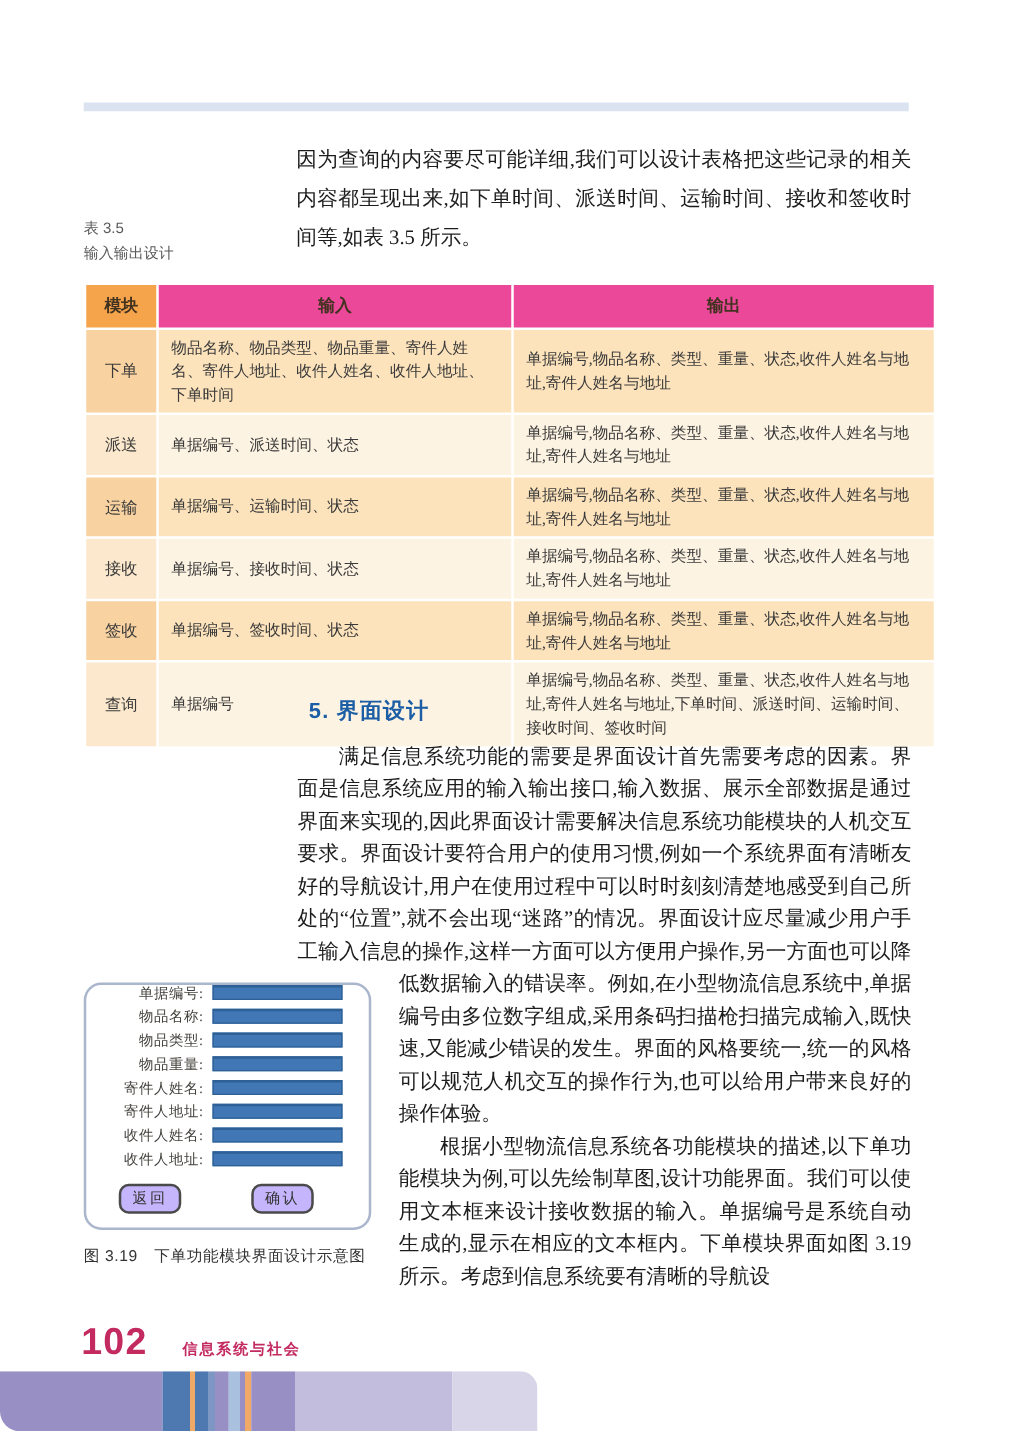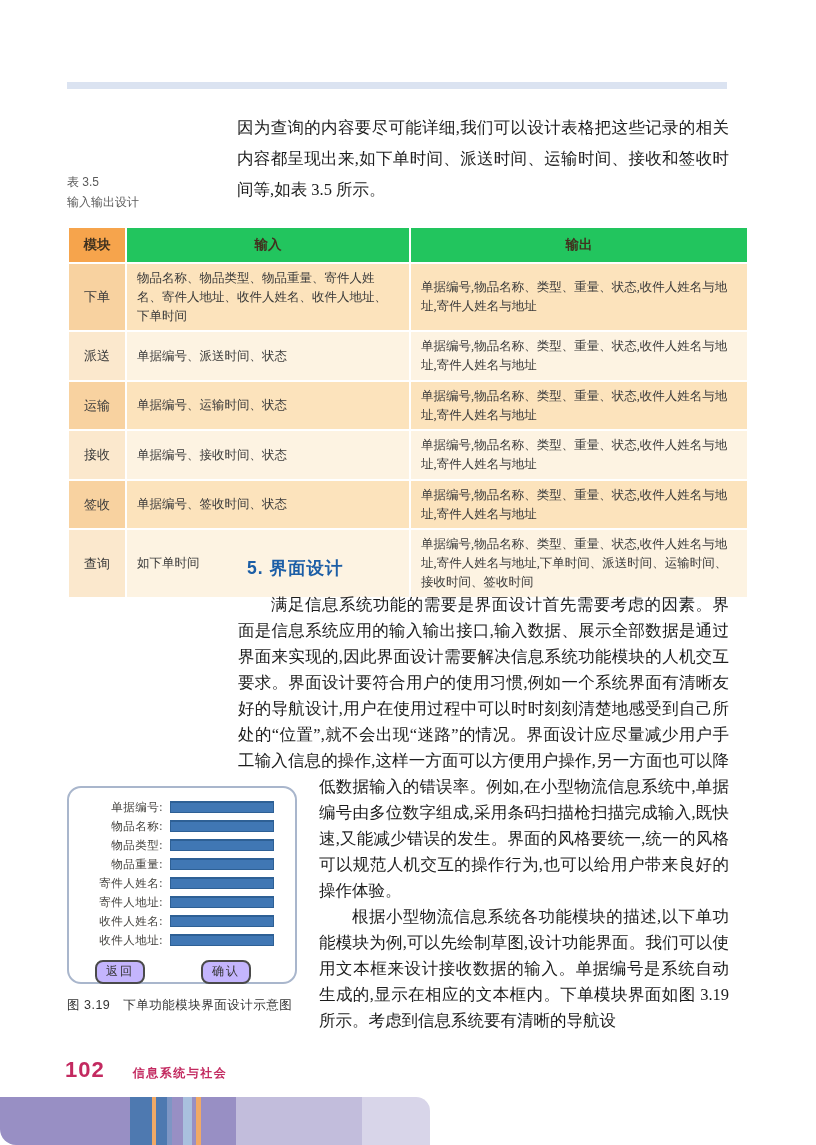--- a/index.html
+++ b/index.html
@@ -12,21 +12,21 @@
          font-size:16.5px;line-height:31px;text-align:justify;color:#1c1c1c;}
 
   .margin-label{position:absolute;left:67px;top:172px;font-size:12px;line-height:20px;
                 color:#5a5a5a;font-family:"Liberation Sans",sans-serif;}
 
   table.io-table{position:absolute;left:67px;top:226px;width:682px;
                  border-collapse:separate;border-spacing:2px 2px;
                  font-size:12.5px;line-height:1.5;color:#3a3a3a;table-layout:fixed;}
   table.io-table th{font-weight:bold;color:#41321f;height:32px;font-size:13.5px;}
   th.h-module{width:54px;background:#f6a44c;}
-  th.h-io{background:#22c55e;}
+  th.h-io{background:#ec4899;}
   th.h-input{width:280px;}
   th.h-output{width:334px;}
   td{padding:5px 10px;vertical-align:middle;}
   td.module{text-align:center;padding:5px 2px;font-size:13px;color:#3a3a3a;}
   tr.row-dark td.module{background:#f8d2a0;}
   tr.row-dark td.data{background:#fce3bc;}
   tr.row-light td.module{background:#fbe8cd;}
   tr.row-light td.data{background:#fdf3e2;}
 
   .section-heading{position:absolute;left:237px;top:546px;margin:10px;
@@ -34,36 +34,36 @@
                    font-family:"Liberation Sans",sans-serif;}
 
   .body-text{position:absolute;left:237px;top:592px;width:492px;
              font-size:16.5px;line-height:26px;text-align:justify;color:#1c1c1c;}
   .body-text p{margin:0;text-indent:2em;}
   .spacer-top{float:left;width:1px;height:182px;}
   .spacer-left{float:left;clear:left;width:82px;height:300px;}
 
   .figure-box{position:absolute;left:67px;top:786px;width:230px;height:198px;
               border:2px solid #a9b6cc;border-radius:14px;background:#fff;box-sizing:border-box;
-              padding-top:13px;}
+              }
   .fig-rows{display:flex;flex-direction:column;gap:7px;}
   .fig-row{display:flex;align-items:center;height:12px;}
   .fig-label{width:94px;text-align:right;font-size:11.5px;color:#44423e;letter-spacing:0.5px;}
   .fig-input{width:104px;height:12px;margin-left:7px;background:#4077b4;
              border:1px solid #2e6095;border-top-width:2px;box-sizing:border-box;}
   .fig-buttons{display:flex;justify-content:space-between;margin-top:14px;padding:0 44px 0 26px;}
   .fig-btn{display:inline-block;border:2px solid #4a4a4a;border-radius:8px;background:#c4b5fd;
            font-size:12px;color:#333;padding:1px 9px 2px 9px;letter-spacing:2px;}
 
   .figure-caption{position:absolute;left:67px;top:997px;font-size:12.5px;color:#333;
                   letter-spacing:0.5px;font-family:"Liberation Sans",sans-serif;}
 
   .footer{position:absolute;left:65px;top:1057px;display:flex;align-items:baseline;
           font-family:"Liberation Sans",sans-serif;color:#c32a60;}
-  .page-num{font-size:22px;font-weight:bold;letter-spacing:1px;}
+  .page-num{font-size:30px;font-weight:bold;letter-spacing:1px;}
   .book-title{font-size:12px;font-weight:bold;margin-left:28px;letter-spacing:1.5px;}
 
   .footer-band{position:absolute;left:0;top:1097px;width:430px;height:48px;
                border-top-right-radius:14px;overflow:hidden;display:flex;}
   .footer-band>div{height:100%;flex:none;}
 </style>
 </head>
 <body>
 
 <div class="page">
@@ -106,21 +106,21 @@
         <td class="data">单据编号、接收时间、状态</td>
         <td class="data">单据编号,物品名称、类型、重量、状态,收件人姓名与地址,寄件人姓名与地址</td>
       </tr>
       <tr class="row-dark">
         <td class="module">签收</td>
         <td class="data">单据编号、签收时间、状态</td>
         <td class="data">单据编号,物品名称、类型、重量、状态,收件人姓名与地址,寄件人姓名与地址</td>
       </tr>
       <tr class="row-light">
         <td class="module">查询</td>
-        <td class="data">如下单时间</td>
+        <td class="data">单据编号</td>
         <td class="data">单据编号,物品名称、类型、重量、状态,收件人姓名与地址,寄件人姓名与地址,下单时间、派送时间、运输时间、接收时间、签收时间</td>
       </tr>
     </tbody>
   </table>
 
   <h3 class="section-heading">5. 界面设计</h3>
 
   <div class="body-text">
     <div class="spacer-top"></div>
     <div class="spacer-left"></div>

